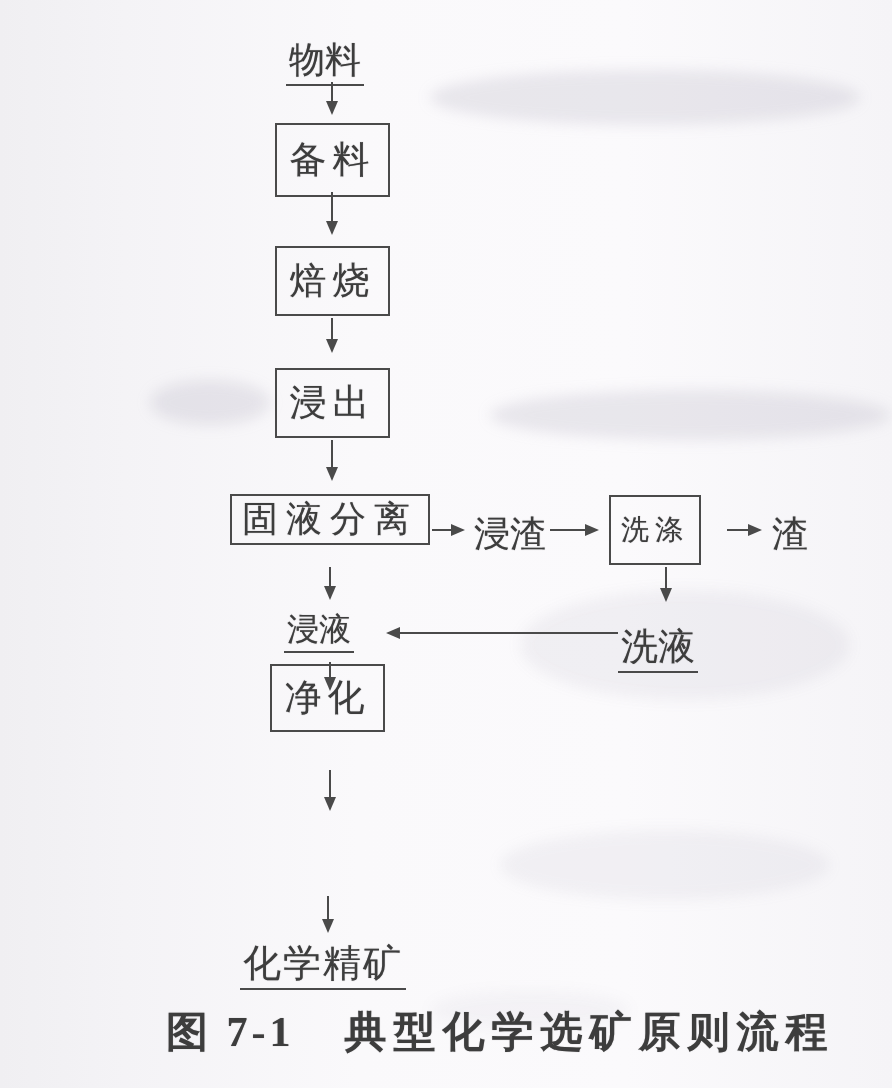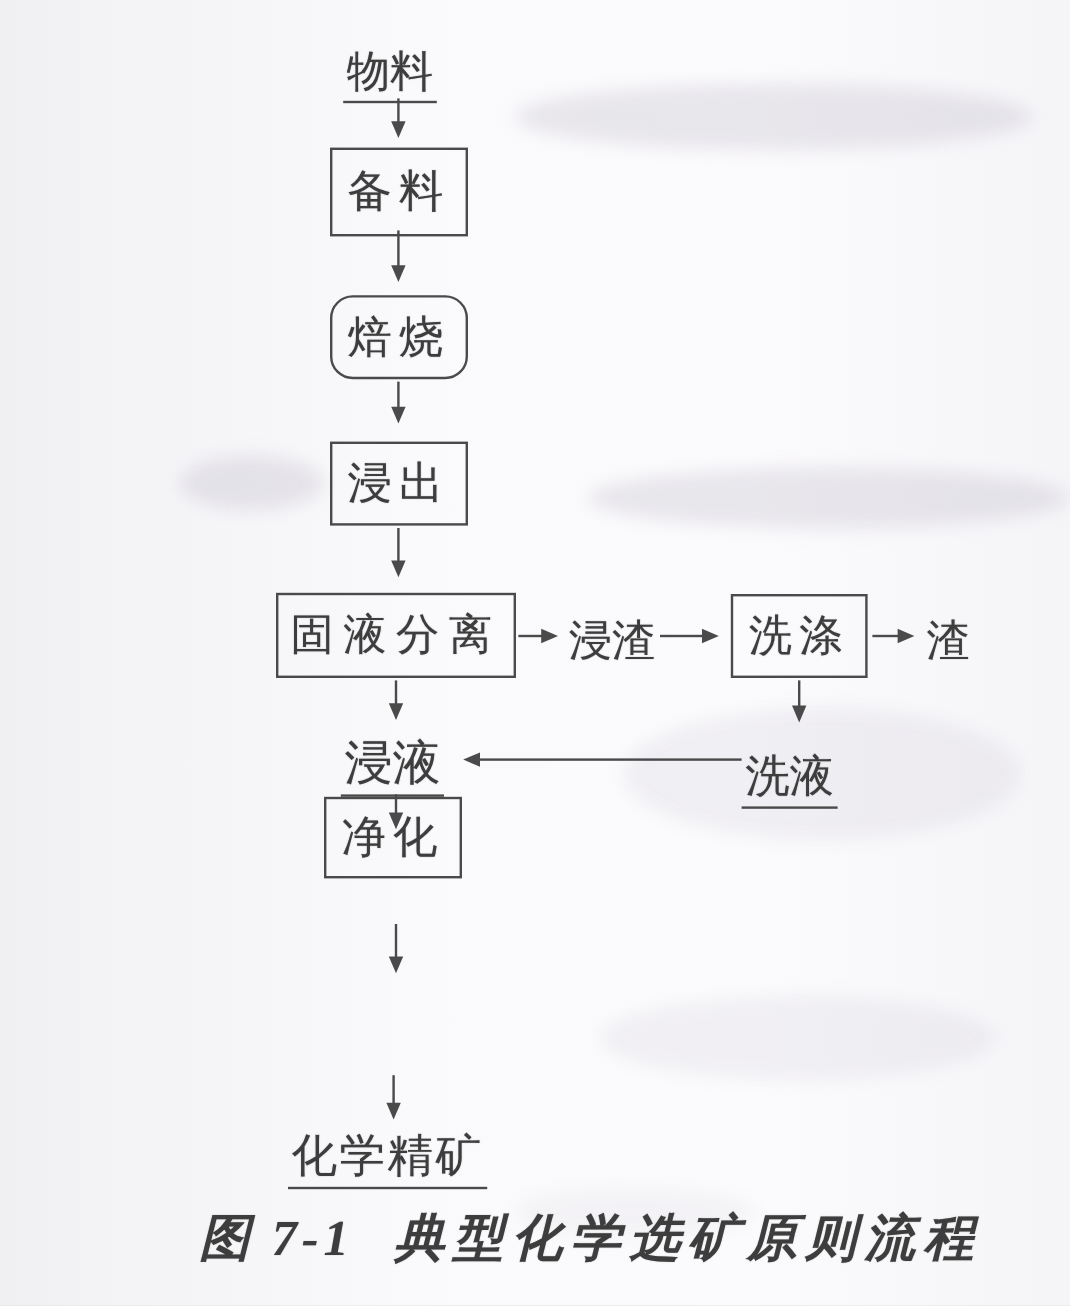--- a/index.html
+++ b/index.html
@@ -54,23 +54,22 @@
   }
   .harrow.left::after{
     content:"";position:absolute;top:-5px;left:-13px;
     border:6px solid transparent;
     border-right:14px solid var(--line,#4a4a4a);
   }
   .caption{
     position:absolute;left:166px;top:1004px;
     font-size:42px;font-weight:bold;
     letter-spacing:4px;
-    display:flex;gap:34px;
+    display:flex;gap:50px;
     text-shadow:0 0 1px rgba(40,40,40,.4);
-    font-style:italic;
   }
   .caption .title{letter-spacing:7px;}
   
   .smudge{
     position:absolute;border-radius:50%;
     background:rgba(150,145,165,.18);
     filter:blur(7px);
   }
 </style>
 </head>
@@ -88,58 +87,58 @@
   <div class="lbl" style="left:286px;top:36px;font-size:36px;">
     <span class="u">物料</span>
   </div>
   <div class="varrow" style="left:331px;top:82px;height:26px;"></div>
 
   <div class="box" style="left:275px;top:123px;width:115px;height:74px;font-size:37px;letter-spacing:6px;">
     <span>备料</span>
   </div>
   <div class="varrow" style="left:331px;top:192px;height:36px;"></div>
 
-  <div class="box" style="left:275px;top:246px;width:115px;height:70px;font-size:37px;letter-spacing:6px;border-radius:19px;">
+  <div class="box" style="left:275px;top:246px;width:115px;height:70px;font-size:37px;letter-spacing:6px;">
     <span>焙烧</span>
   </div>
   <div class="varrow" style="left:331px;top:318px;height:28px;"></div>
 
   <div class="box" style="left:275px;top:368px;width:115px;height:70px;font-size:37px;letter-spacing:6px;">
     <span>浸出</span>
   </div>
   <div class="varrow" style="left:331px;top:440px;height:34px;"></div>
 
-  <div class="box" style="left:230px;top:494px;width:200px;height:71px;font-size:36px;letter-spacing:8px;">
+  <div class="box" style="left:230px;top:494px;width:200px;height:51px;font-size:36px;letter-spacing:8px;">
     <span>固液分离</span>
   </div>
 
   <div class="harrow right" style="left:432px;top:529px;width:26px;"></div>
   <div class="lbl" style="left:474px;top:510px;font-size:36px;">
     <span>浸渣</span>
   </div>
 
   <div class="harrow right" style="left:550px;top:529px;width:42px;"></div>
-  <div class="box" style="left:609px;top:495px;width:114px;height:70px;font-size:36px;letter-spacing:6px;">
+  <div class="box" style="left:609px;top:495px;width:92px;height:70px;font-size:28px;letter-spacing:6px;">
     <span>洗涤</span>
   </div>
 
   <div class="harrow right" style="left:727px;top:529px;width:28px;"></div>
   <div class="lbl" style="left:772px;top:510px;font-size:36px;">
     <span>渣</span>
   </div>
 
   <div class="varrow" style="left:665px;top:567px;height:28px;"></div>
   <div class="lbl" style="left:618px;top:622px;font-size:37px;">
     <span class="u">洗液</span>
   </div>
 
   <div class="harrow left" style="left:393px;top:632px;width:225px;"></div>
 
   <div class="varrow" style="left:329px;top:567px;height:26px;"></div>
-  <div class="lbl" style="left:284px;top:608px;font-size:40px;">
+  <div class="lbl" style="left:284px;top:608px;font-size:32px;">
     <span class="u">浸液</span>
   </div>
 
   <div class="varrow" style="left:329px;top:662px;height:22px;"></div>
   <div class="box" style="left:270px;top:664px;width:115px;height:68px;font-size:37px;letter-spacing:6px;">
     <span>净化</span>
   </div>
 
   <div class="varrow" style="left:329px;top:770px;height:34px;"></div>
 

